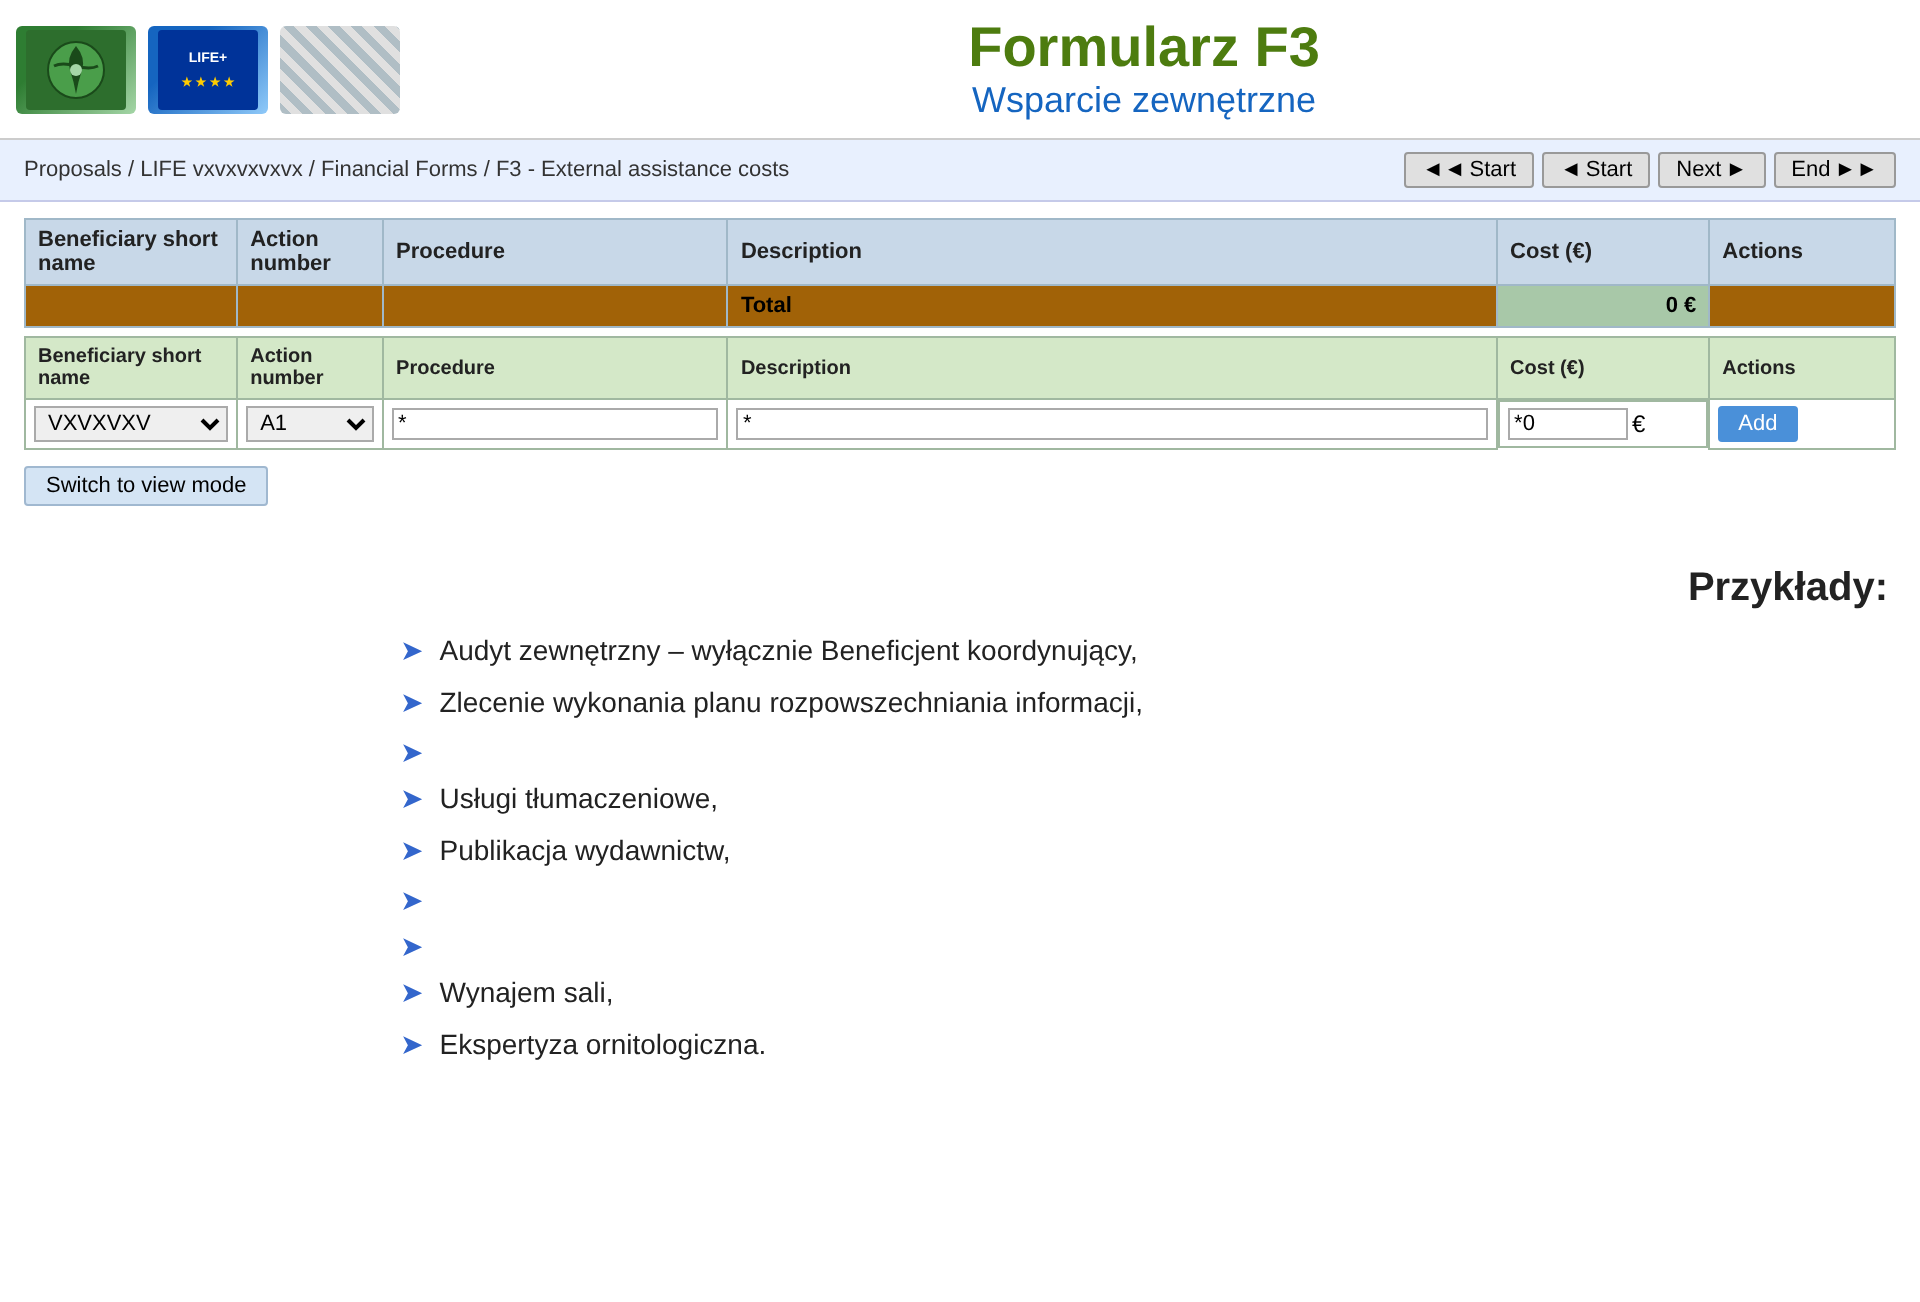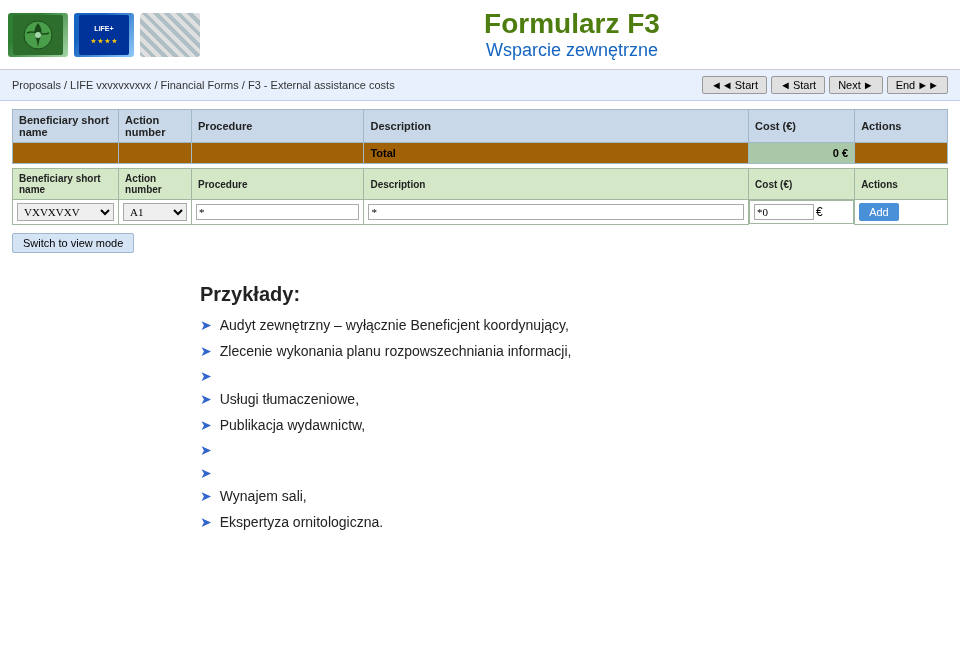--- a/index.html
+++ b/index.html
@@ -28,28 +28,28 @@
     .data-table { width: 100%; border-collapse: collapse; margin-bottom: 4px; }
     .data-table th { background: #c8d8e8; border: 1px solid #a0b8c8; padding: 4px 6px; font-size: 11px; font-weight: bold; text-align: left; color: #222; }
     .data-table td { border: 1px solid #a0b8c8; padding: 4px 6px; font-size: 11px; background: #f5f5f5; }
     .data-table .total-row td { background: #a16207; font-weight: bold; }
     .total-cost { background: #a8c8a8 !important; text-align: right; font-weight: bold; }
 
     
     .input-table { width: 100%; border-collapse: collapse; margin-bottom: 8px; }
     .input-table th { background: #d4e8c8; border: 1px solid #a0b8a0; padding: 4px 6px; font-size: 10px; font-weight: bold; text-align: left; color: #222; }
     .input-table td { border: 1px solid #a0b8a0; padding: 3px 4px; background: #fff; }
-    .input-table select, .input-table input[type="text"] { width: 100%; font-size: 11px; border: 1px solid #aaa; padding: 1px 2px; font-family: Liberation Serif, serif; }
+    .input-table select, .input-table input[type="text"] { width: 100%; font-size: 11px; border: 1px solid #aaa; padding: 1px 2px; }
     .input-table .add-btn { background: #4a90d9; color: white; border: none; padding: 3px 10px; font-size: 11px; cursor: pointer; border-radius: 2px; }
 
     
     .switch-btn { background: #d4e4f4; border: 1px solid #a0b8d0; padding: 3px 10px; font-size: 11px; cursor: pointer; border-radius: 2px; margin-bottom: 12px; }
 
     
-    .examples-section { padding: 10px 16px 16px 200px; }
+    .examples-section { padding: 10px 16px 16px 200px; text-align: right; }
     .examples-title { font-size: 20px; font-weight: bold; color: #222; margin-bottom: 10px; }
     .example-item { display: flex; align-items: flex-start; margin-bottom: 6px; }
     .arrow-icon { color: #3366cc; font-size: 14px; margin-right: 8px; margin-top: 1px; flex-shrink: 0; }
     .example-text { font-size: 14px; color: #222; line-height: 1.4; }
 
     .th-short { width: 80px; }
     .th-action { width: 55px; }
     .th-procedure { width: 130px; }
     .th-description { width: 290px; }
     .th-cost { width: 80px; }

